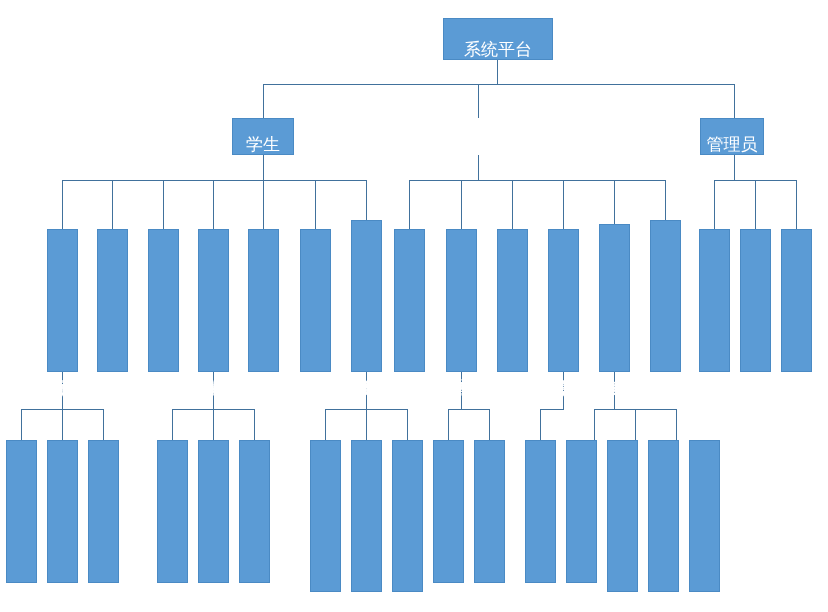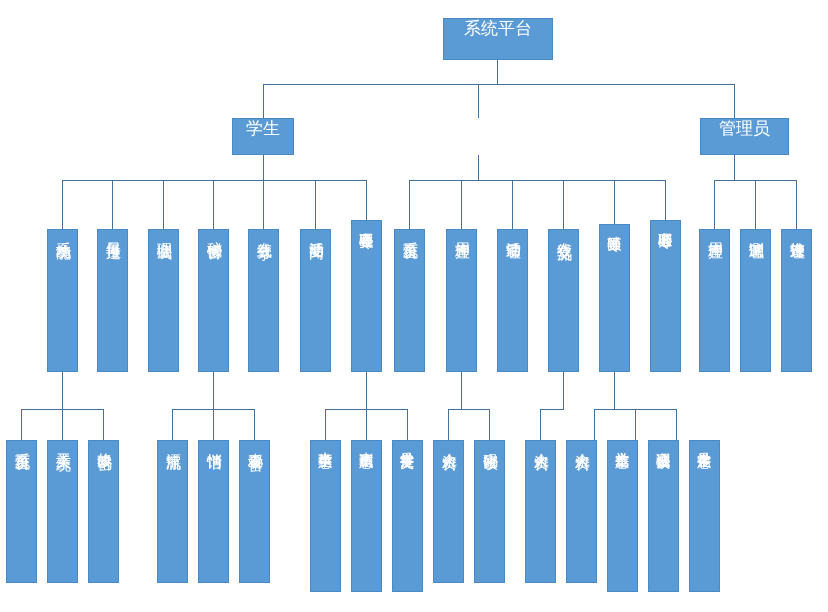--- a/index.html
+++ b/index.html
@@ -16,21 +16,21 @@
   .ln.v{width:1px;}
 
   
   .node{
     position:absolute;
     background:#5B9BD5;
     border:1px solid #4A8AC4;
     box-sizing:border-box;
     color:#ffffff;
     display:flex;
-    align-items:flex-start;
+    align-items:flex-end;
     justify-content:center;
     text-align:center;
     box-shadow:0 0 0 0 rgba(0,0,0,0);
     letter-spacing:0px;
   }
   .node .lbl{
     display:block;
     line-height:1.12;
     font-weight:400;
   }
@@ -119,21 +119,21 @@
   <div class="ln v" style="left:635px;top:409px;height:31px;"></div>
   <div class="ln v" style="left:676px;top:409px;height:31px;"></div>
 
   <div class="node h" style="left:443px;top:18px;width:110px;height:42px;">
     <span class="lbl">系统平台</span>
   </div>
 
   <div class="node h" style="left:232px;top:118px;width:62px;height:37px;">
     <span class="lbl">学生</span>
   </div>
-  <div class="node h" style="left:700px;top:118px;width:89px;height:37px;">
+  <div class="node h" style="left:700px;top:118px;width:64px;height:37px;">
     <span class="lbl">管理员</span>
   </div>
 
   <div class="node v" style="left:47px;top:229px;width:31px;height:143px;">
     <span class="lbl">系统功能</span>
   </div>
   <div class="node v" style="left:97px;top:229px;width:31px;height:143px;">
     <span class="lbl">每日推送</span>
   </div>
   <div class="node v" style="left:148px;top:229px;width:31px;height:143px;">

